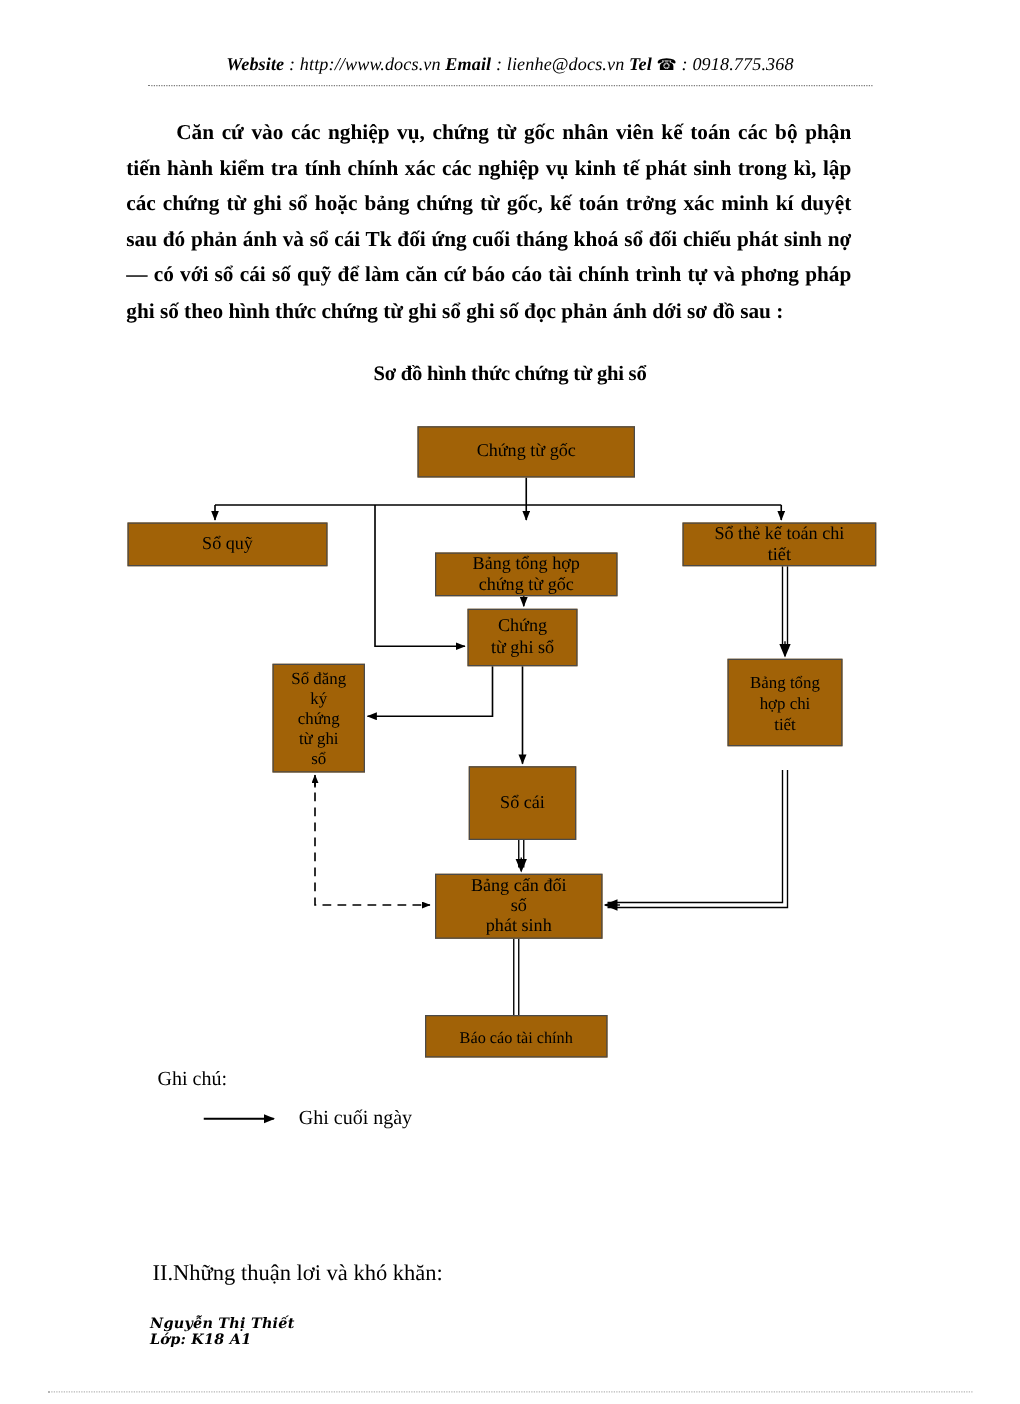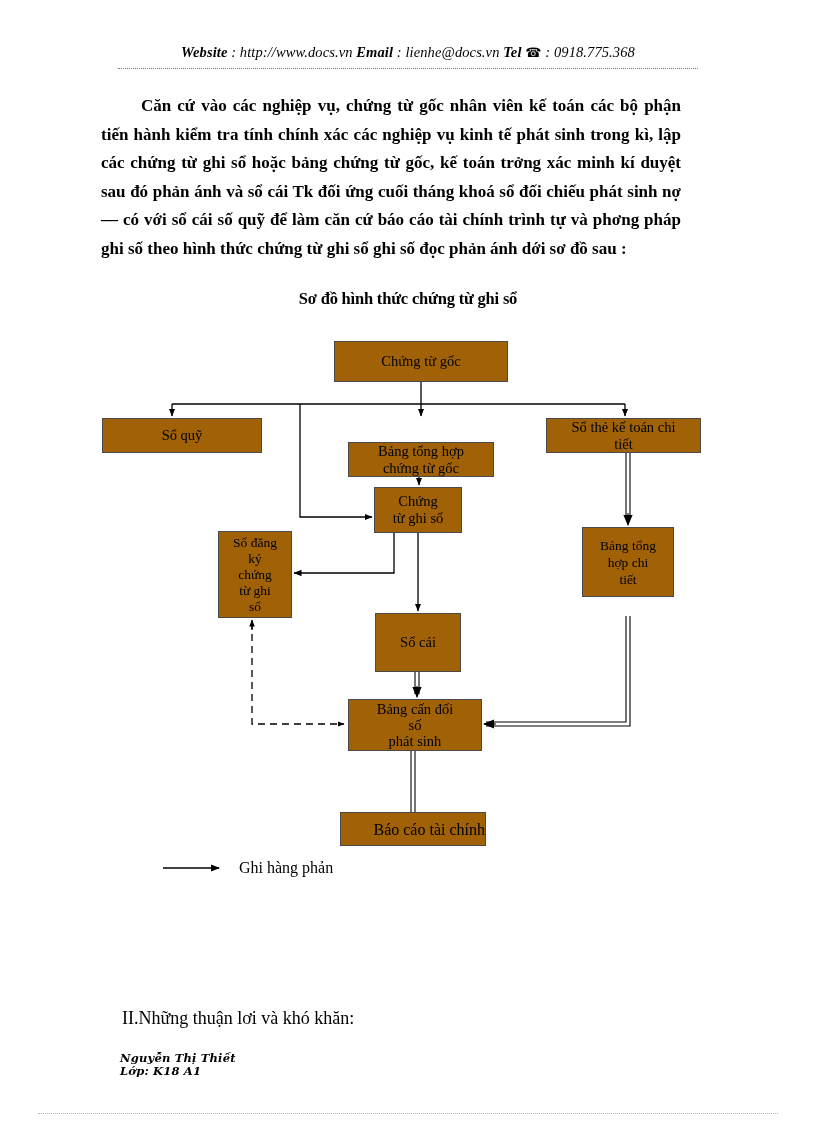--- a/index.html
+++ b/index.html
@@ -204,21 +204,21 @@
 <div class="dbox" style="left:375px;top:613px;width:86px;height:59px;">
   <span style="white-space:pre-line;">Sổ cái</span>
 </div>
 
 <div class="dbox" style="left:348px;top:699px;width:134px;height:52px;line-height:16px;">
   <span style="white-space:pre-line;text-align:center;">Bảng cấn đối
 số
 phát sinh</span>
 </div>
 
-<div class="dbox" style="left:340px;top:812px;width:146px;height:34px;font-size:16px;justify-content:flex-end;">
+<div class="dbox" style="left:340px;top:812px;width:146px;height:34px;font-size:13px;">
   <span>Báo cáo tài chính</span>
 </div>
 
 <svg id="diagram" viewBox="0 0 816 1123" xmlns="http://www.w3.org/2000/svg">
   <defs>
     <marker id="ah" markerWidth="9" markerHeight="9" refX="7.5" refY="3.2" orient="auto" markerUnits="userSpaceOnUse">
       <path d="M0,0 L8,3.2 L0,6.4 z" fill="#000"></path>
     </marker>
     <marker id="ah-big" markerWidth="13" markerHeight="13" refX="10" refY="4.6" orient="auto" markerUnits="userSpaceOnUse">
       <path d="M0,0 L11,4.6 L0,9.2 z" fill="#000"></path>
@@ -259,33 +259,34 @@
 
   <path d="M252,622 L252,724 L344,724" stroke="#000" stroke-width="1.3" fill="none" stroke-dasharray="7,5" marker-end="url(#ah-sm)"></path>
   <path d="M252,630 L252,620" stroke="#000" stroke-width="1.3" fill="none" marker-end="url(#ah-sm)"></path>
 
   <path d="M411,751 L411,836" stroke="#000" stroke-width="1.1" fill="none"></path>
   <path d="M415,751 L415,836" stroke="#000" stroke-width="1.1" fill="none"></path>
   <path d="M413,824 L413,838" stroke="#000" stroke-width="1.1" fill="none" marker-end="url(#ah-big)"></path>
 </svg>
 
 <div id="legend">
+  <div id="legend-title">Ghi chú:</div>
 
   <div class="legend-row">
     <div class="legend-art">
       <svg width="70" height="20" viewBox="0 0 70 20" xmlns="http://www.w3.org/2000/svg">
         <defs>
           <marker id="lh1" markerWidth="10" markerHeight="10" refX="8" refY="3.6" orient="auto" markerUnits="userSpaceOnUse">
             <path d="M0,0 L9,3.6 L0,7.2 z" fill="#000"></path>
           </marker>
         </defs>
         <path d="M2,10 L58,10" stroke="#000" stroke-width="1.6" marker-end="url(#lh1)"></path>
       </svg>
     </div>
-    <div class="legend-label">Ghi hàng phản</div>
+    <div class="legend-label">Ghi cuối ngày</div>
   </div>
 
 
 </div>
 
 <div id="section-heading">II.Những thuận lơi và khó khăn:</div>
 
 <div id="footer-name">
   <div>Nguyễn Thị Thiết</div>
   <div>Lớp: K18 A1</div>

